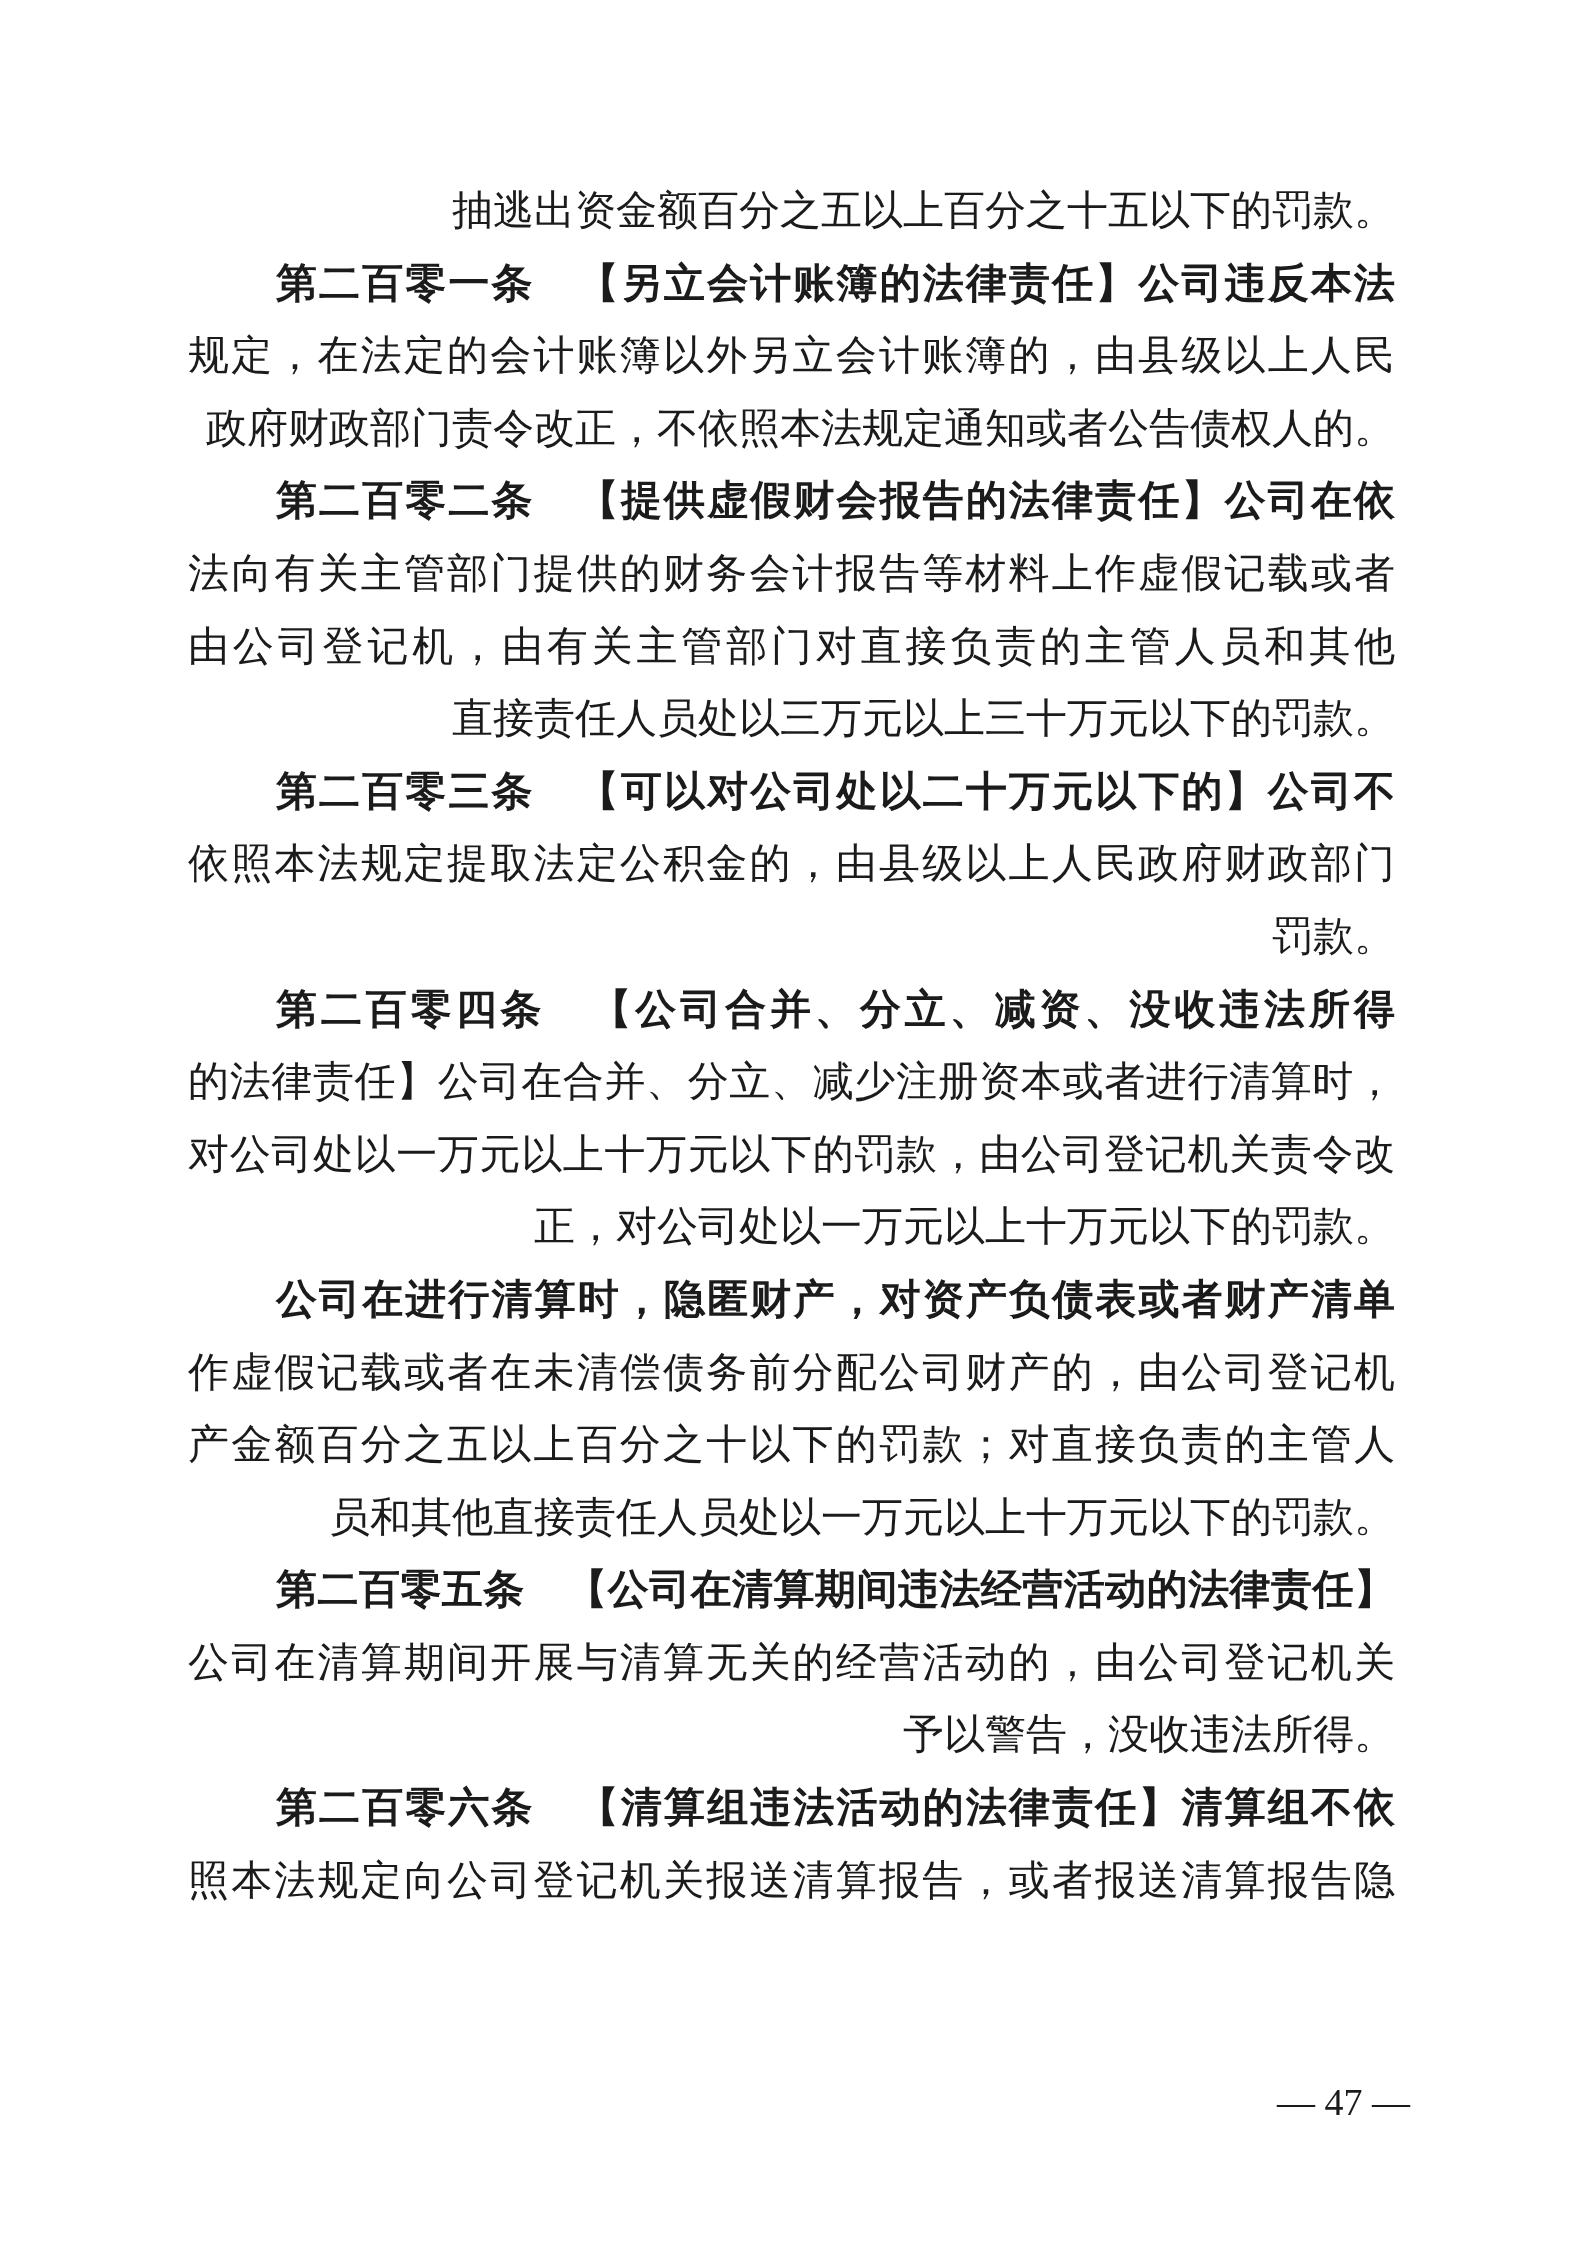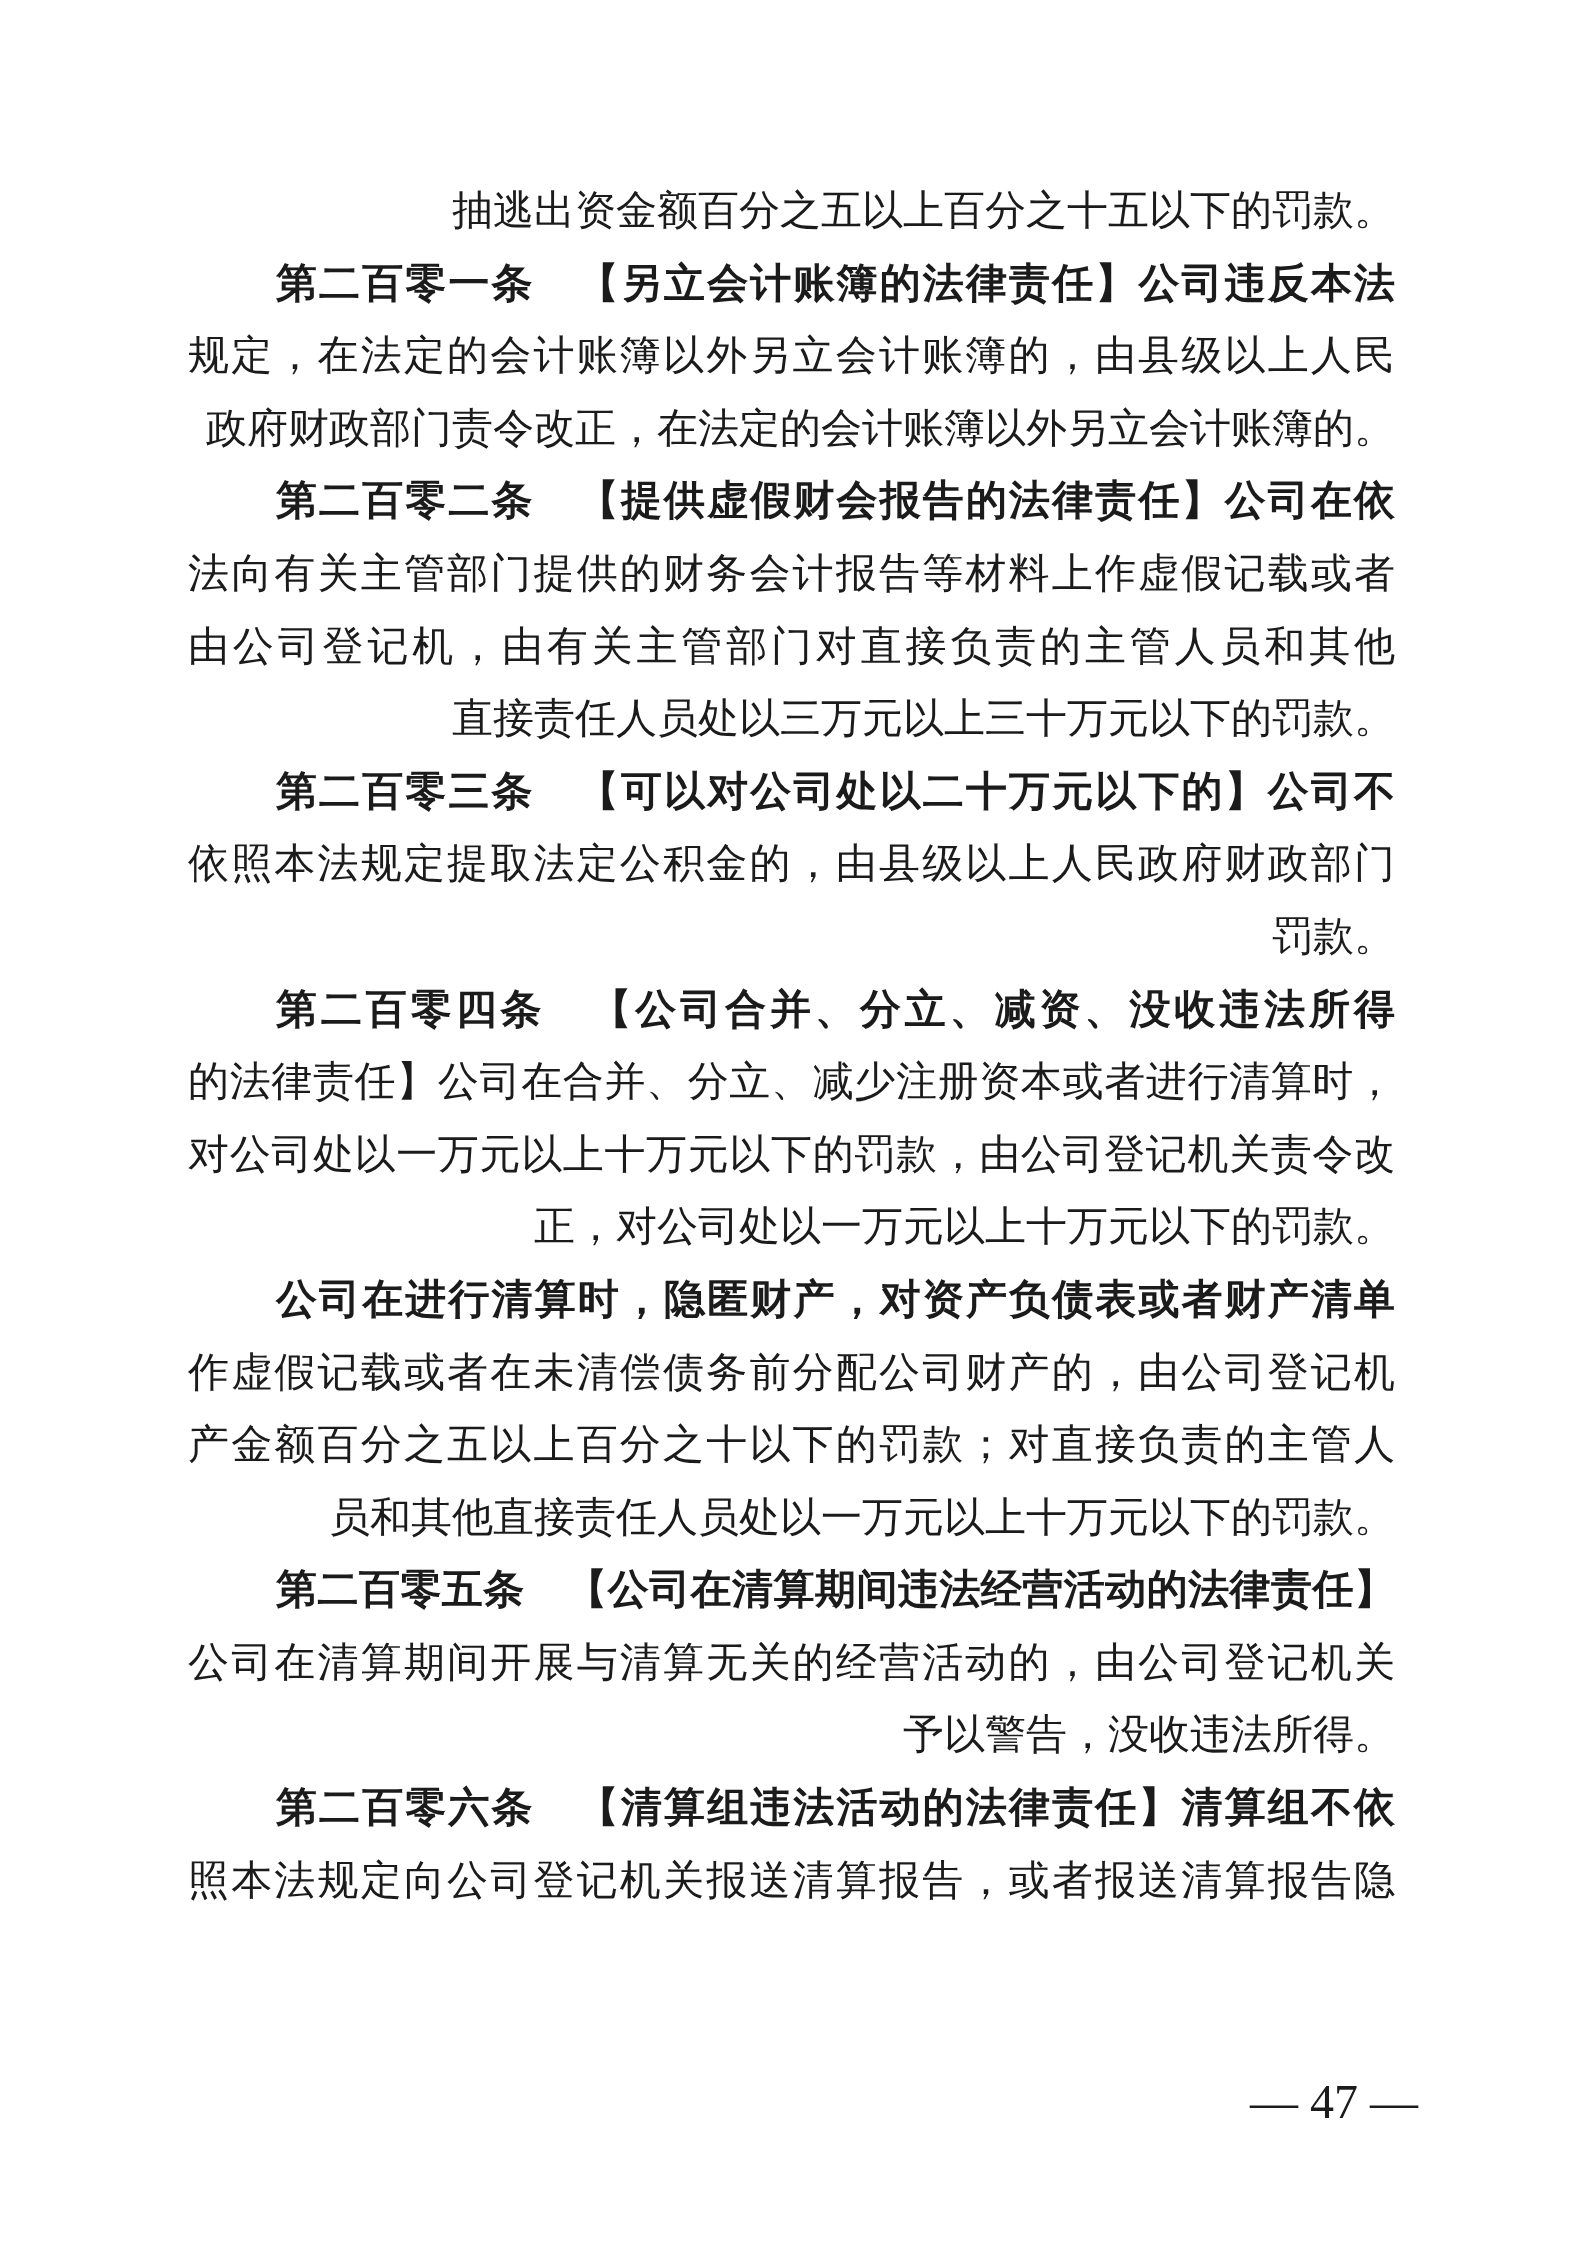--- a/index.html
+++ b/index.html
@@ -38,36 +38,36 @@
   }
   .line.indent {
     text-indent: 88px;
     font-weight: bold;
   }
   .page-footer {
     position: absolute;
     left: 1250px;
     top: 2078px;
     width: 160px;
-    font-size: 48px;
+    font-size: 38px;
     line-height: 48px;
     color: #1b1b1b;
-    text-align: center;
+    text-align: right;
     white-space: nowrap;
   }
 </style>
 </head>
 <body>
 
 <div class="page">
   <div class="doc-body">
       <div class="line">抽逃出资金额百分之五以上百分之十五以下的罚款。</div>
       <div class="line indent full">第二百零一条　【另立会计账簿的法律责任】公司违反本法</div>
       <div class="line full">规定，在法定的会计账簿以外另立会计账簿的，由县级以上人民</div>
-      <div class="line">政府财政部门责令改正，在法定的会计账簿以外另立会计账簿的。</div>
+      <div class="line">政府财政部门责令改正，不依照本法规定通知或者公告债权人的。</div>
       <div class="line indent full">第二百零二条　【提供虚假财会报告的法律责任】公司在依</div>
       <div class="line full">法向有关主管部门提供的财务会计报告等材料上作虚假记载或者</div>
       <div class="line full">由公司登记机，由有关主管部门对直接负责的主管人员和其他</div>
       <div class="line">直接责任人员处以三万元以上三十万元以下的罚款。</div>
       <div class="line indent full">第二百零三条　【可以对公司处以二十万元以下的】公司不</div>
       <div class="line full">依照本法规定提取法定公积金的，由县级以上人民政府财政部门</div>
       <div class="line">罚款。</div>
       <div class="line indent full">第二百零四条　【公司合并、分立、减资、没收违法所得</div>
       <div class="line full">的法律责任】公司在合并、分立、减少注册资本或者进行清算时，</div>
       <div class="line full">对公司处以一万元以上十万元以下的罚款，由公司登记机关责令改</div>

